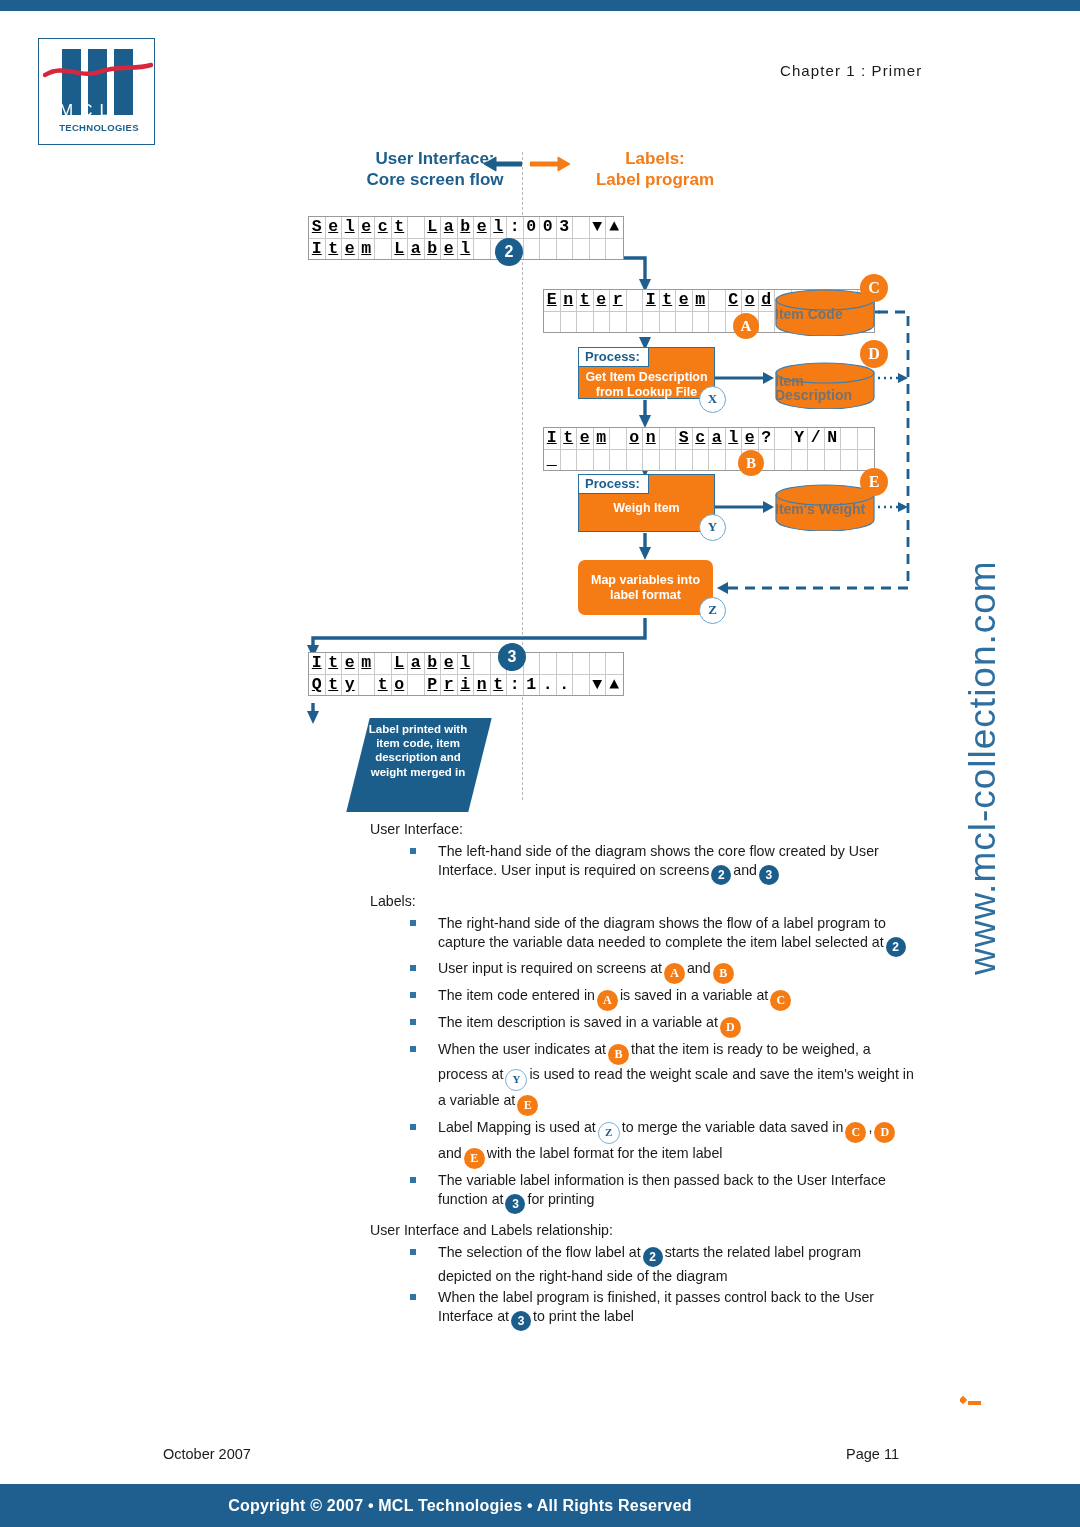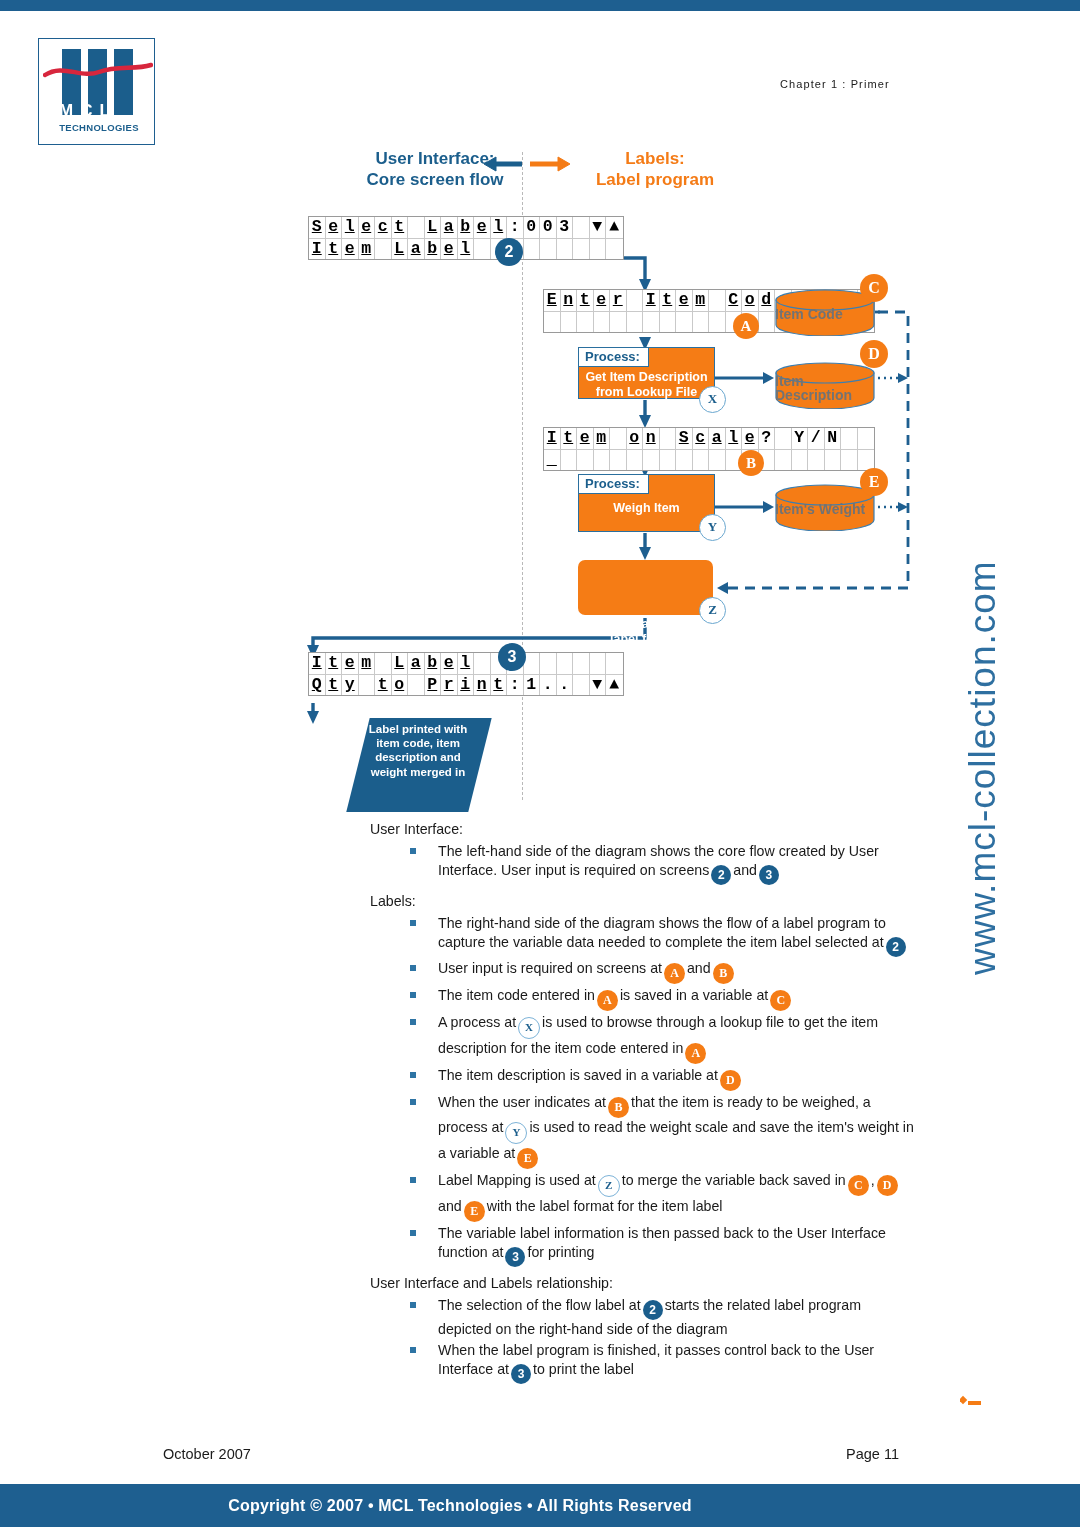--- a/index.html
+++ b/index.html
@@ -20,26 +20,26 @@
 
   
   #logo-box{left:38px;top:38px;width:115px;height:105px;border:1.5px solid #1E5F90;background:#fff;}
   #logo-bars{position:absolute;left:17px;top:10px;width:80px;height:66px;}
   #logo-bars i{position:absolute;top:0;width:19px;height:66px;background:#1B5E8C;display:block;}
   #logo-bars i:nth-child(1){left:6px;}
   #logo-bars i:nth-child(2){left:32px;}
   #logo-bars i:nth-child(3){left:58px;}
   #logo-wave{position:absolute;left:4px;top:22px;width:110px;height:22px;}
   #logo-letters{position:absolute;left:20px;top:62px;width:80px;color:#fff;
-     font-size:17px;font-weight:700;letter-spacing:7px;}
+     font-size:17px;font-weight:400;letter-spacing:7px;}
   #logo-tech{position:absolute;left:17px;top:83px;width:86px;color:#1B5E8C;
      font-size:9.5px;font-weight:700;letter-spacing:.3px;text-align:center;}
 
   
-  #chapter{left:780px;top:78px;font-size:11px;color:#1a1a1a;letter-spacing:1.1px;}
+  #chapter{left:780px;top:62px;font-size:15px;color:#1a1a1a;letter-spacing:1.1px;}
 
   
   .diag-title{font-size:17px;font-weight:bold;line-height:21px;text-align:center;}
   #ui-title{left:330px;top:148px;width:210px;color:#1B5E8C;}
   #lbl-title{left:545px;top:148px;width:220px;color:#F47B16;}
   #divider{left:522px;top:152px;width:0;height:648px;border-left:1.6px dashed #b9b9b9;}
 
   
   #arrow-pair{left:482px;top:152px;width:90px;height:24px;}
 
@@ -61,21 +61,21 @@
   
   .proc{background:#F57C15;border:1px solid #2a6f9e;}
   .proc .hdr{position:absolute;left:-1px;top:-1px;background:#fff;border:1px solid #2a6f9e;
      color:#1B5E8C;font-weight:bold;font-size:13px;padding:1px 8px 2px 6px;}
   .proc .body{color:#fff;font-weight:bold;font-size:12.5px;text-align:center;line-height:15px;}
   #proc1{left:578px;top:347px;width:135px;height:50px;}
   #proc1 .body{position:absolute;left:0;top:22px;width:135px;}
   #proc2{left:578px;top:474px;width:135px;height:56px;}
   #proc2 .body{position:absolute;left:0;top:26px;width:135px;}
   #proc3{left:578px;top:560px;width:135px;height:55px;border:none;border-radius:7px;}
-  #proc3 .body{position:absolute;left:0;top:13px;width:135px;margin-top:44px;}
+  #proc3 .body{position:absolute;left:0;top:13px;width:135px;}
 
   
   .cyl{position:absolute;}
   .cyl .lbl{position:absolute;left:0;width:100%;text-align:left;color:#737373;
      font-weight:bold;font-size:14px;line-height:14px;}
   #cyl1{left:775px;top:289px;width:100px;height:47px;}
   #cyl2{left:775px;top:362px;width:100px;height:47px;}
   #cyl3{left:775px;top:484px;width:100px;height:47px;}
 
   
@@ -459,24 +459,23 @@
   <p class="head">User Interface:</p>
   <ul>
     <li><span class="bul"></span><span>The left-hand side of the diagram shows the core flow created by User Interface. User input is required on screens</span><span class="ibadge blue">2</span><span>and</span><span class="ibadge blue">3</span></li>
   </ul>
 
   <p class="head">Labels:</p>
   <ul>
     <li><span class="bul"></span><span>The right-hand side of the diagram shows the flow of a label program to capture the variable data needed to complete the item label selected at</span><span class="ibadge blue">2</span></li>
     <li><span class="bul"></span><span>User input is required on screens at</span><span class="ibadge orange">A</span><span>and</span><span class="ibadge orange">B</span></li>
     <li><span class="bul"></span><span>The item code entered in</span><span class="ibadge orange">A</span><span>is saved in a variable at</span><span class="ibadge orange">C</span></li>
-    <li><span class="bul"></span><span>A process at</span><span class="ibadge hollow">X</span><span>is used to browse through a lookup file to get the item description for the item code entered in</span><span class="ibadge orange">A</span></li>
     <li><span class="bul"></span><span>The item description is saved in a variable at</span><span class="ibadge orange">D</span></li>
     <li><span class="bul"></span><span>When the user indicates at</span><span class="ibadge orange">B</span><span>that the item is ready to be weighed, a process at</span><span class="ibadge hollow">Y</span><span>is used to read the weight scale and save the item's weight in a variable at</span><span class="ibadge orange">E</span></li>
-    <li><span class="bul"></span><span>Label Mapping is used at</span><span class="ibadge hollow">Z</span><span>to merge the variable back saved in</span><span class="ibadge orange">C</span><span>,</span><span class="ibadge orange">D</span><span>and</span><span class="ibadge orange">E</span><span>with the label format for the item label</span></li>
+    <li><span class="bul"></span><span>Label Mapping is used at</span><span class="ibadge hollow">Z</span><span>to merge the variable data saved in</span><span class="ibadge orange">C</span><span>,</span><span class="ibadge orange">D</span><span>and</span><span class="ibadge orange">E</span><span>with the label format for the item label</span></li>
     <li><span class="bul"></span><span>The variable label information is then passed back to the User Interface function at</span><span class="ibadge blue">3</span><span>for printing</span></li>
   </ul>
 
   <p class="head">User Interface and Labels relationship:</p>
   <ul>
     <li><span class="bul"></span><span>The selection of the flow label at</span><span class="ibadge blue">2</span><span>starts the related label program depicted on the right-hand side of the diagram</span></li>
     <li><span class="bul"></span><span>When the label program is finished, it passes control back to the User Interface at</span><span class="ibadge blue">3</span><span>to print the label</span></li>
   </ul>
 </div>
 

